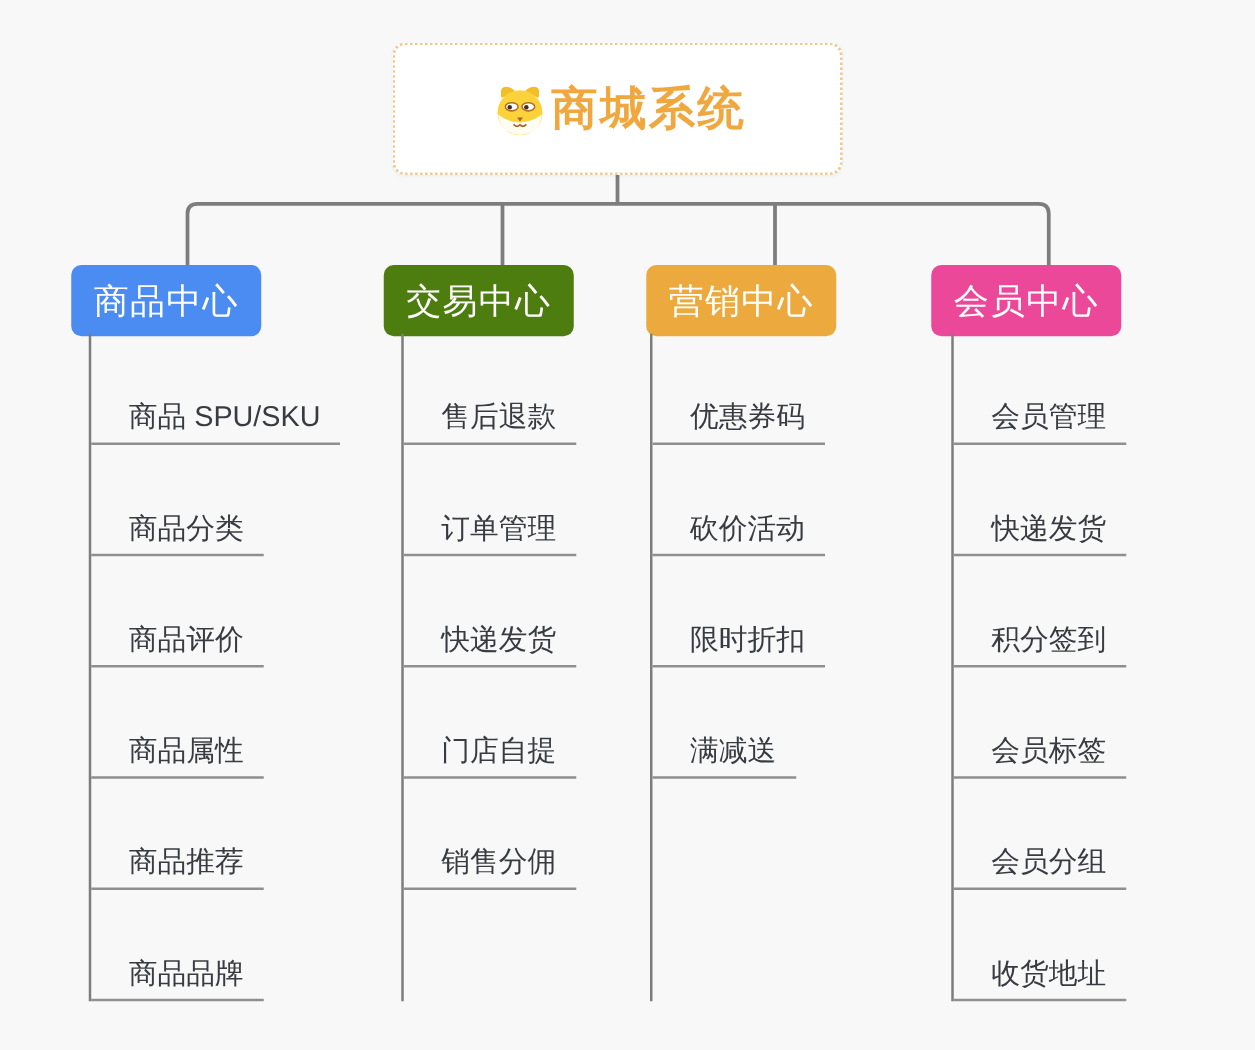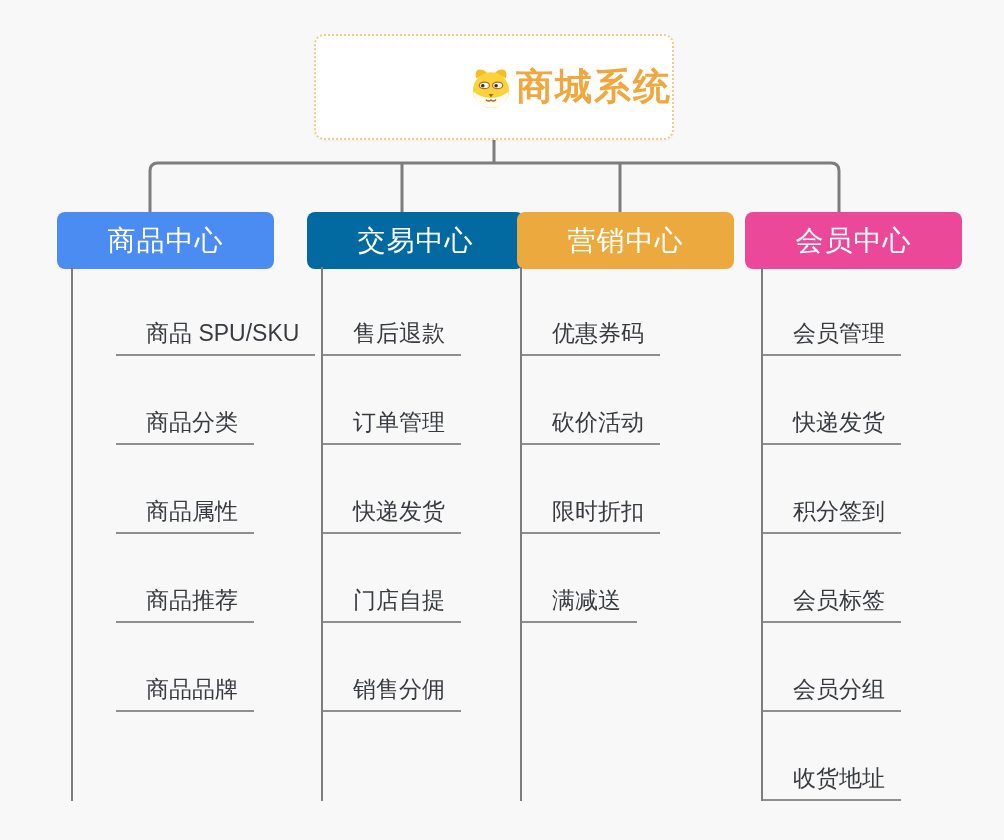--- a/index.html
+++ b/index.html
@@ -31,37 +31,37 @@
   .root-node {
     position: absolute;
     left: 314px; top: 34px;
     width: 360px; height: 106px;
     box-sizing: border-box;
     background: #ffffff;
     border: 2px dotted #f0c98d;
     border-radius: 10px;
     display: flex;
     align-items: center;
-    justify-content: flex-end;
+    justify-content: center;
     gap: 0;
     box-shadow: 0 1px 3px rgba(0,0,0,0.04);
   }
   .root-title {
     font-size: 37px;
     font-weight: 600;
     letter-spacing: 2px;
     color: #f0a73e;
     white-space: nowrap;
   }
   .shiba-icon { width: 50px; height: 46px; flex: 0 0 auto; }
   
   .branch-node {
     position: absolute;
     top: 212px;
-    width: 217px; height: 57px;
+    width: 152px; height: 57px;
     border-radius: 8px;
     display: flex;
     align-items: center;
     justify-content: center;
     color: #ffffff;
     font-size: 28px;
     font-weight: 500;
     letter-spacing: 1px;
     white-space: nowrap;
     cursor: default;
@@ -74,21 +74,21 @@
   .branch-list {
     position: absolute;
     top: 267px;
     width: 250px;
     height: 534px;
     box-sizing: border-box;
     border-left: 2px solid var(--connector, #7d7d7d);
     display: flex;
     flex-direction: column;
   }
-  .branch-list.b0 { left: 71px; padding-left: 43px; }
+  .branch-list.b0 { left: 71px; }
   .branch-list.b1 { left: 321px; }
   .branch-list.b2 { left: 520px; }
   .branch-list.b3 { left: 761px; }
   .leaf-item {
     height: 89px;
     display: flex;
     align-items: flex-end;
   }
   .leaf-label {
     display: inline-block;
@@ -131,31 +131,34 @@
 
   <div class="branch-node b0" style="background-color: rgb(74, 140, 241);">商品中心</div>
   <div class="branch-list b0">
     <div class="leaf-item">
         <span class="leaf-label">商品 SPU/SKU</span>
       </div>
     <div class="leaf-item">
         <span class="leaf-label">商品分类</span>
       </div>
     <div class="leaf-item">
+        <span class="leaf-label">商品评价</span>
+      </div>
+    <div class="leaf-item">
         <span class="leaf-label">商品属性</span>
       </div>
     <div class="leaf-item">
         <span class="leaf-label">商品推荐</span>
       </div>
     <div class="leaf-item">
         <span class="leaf-label">商品品牌</span>
       </div>
   </div>
 
-  <div class="branch-node b1" style="background-color: #0369a1;">交易中心</div>
+  <div class="branch-node b1" style="background-color: #4d7c0f;">交易中心</div>
   <div class="branch-list b1">
     <div class="leaf-item">
         <span class="leaf-label">售后退款</span>
       </div>
     <div class="leaf-item">
         <span class="leaf-label">订单管理</span>
       </div>
     <div class="leaf-item">
         <span class="leaf-label">快递发货</span>
       </div>

